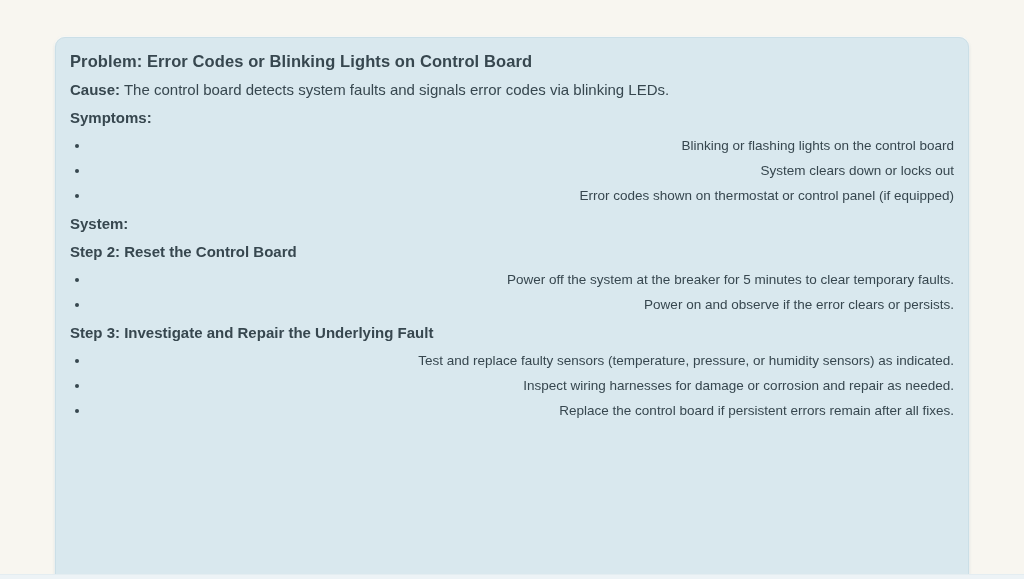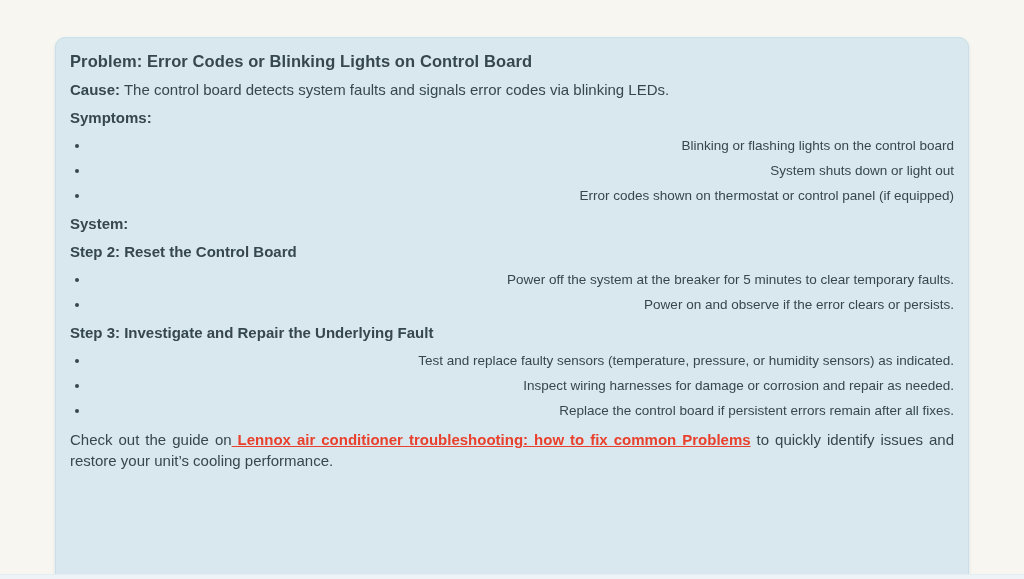--- a/index.html
+++ b/index.html
@@ -96,38 +96,37 @@
   <section class="card">
 
     <h1 class="card-title">Problem: Error Codes or Blinking Lights on Control Board</h1>
 
     <p><span class="bold">Cause:</span><span> The control board detects system faults and signals error codes via blinking LEDs.</span></p>
 
     <p class="bold">Symptoms:</p>
 
     <ul>
       <li>Blinking or flashing lights on the control board</li>
-      <li>System shuts down or light out</li>
+      <li>System clears down or locks out</li>
       <li>Error codes shown on thermostat or control panel (if equipped)</li>
     </ul>
 
     <p class="bold">System:</p>
 
 
     <p class="bold">Step 2: Reset the Control Board</p>
     <ul>
       <li>Power off the system at the breaker for 5 minutes to clear temporary faults.</li>
       <li>Power on and observe if the error clears or persists.</li>
     </ul>
 
     <p class="bold">Step 3: Investigate and Repair the Underlying Fault</p>
     <ul>
       <li>Test and replace faulty sensors (temperature, pressure, or humidity sensors) as indicated.</li>
       <li>Inspect wiring harnesses for damage or corrosion and repair as needed.</li>
       <li>Replace the control board if persistent errors remain after all fixes.</li>
     </ul>
 
-    <p class="footer-para"><span>Check out the guide on</span><a class="guide-link"> Lennox air conditioner troubleshooting: how to fix common Problems</a><span> to quickly identify issues and restore your unit’s cooling performance.</span></p>
 
   </section>
 
   <div class="bottom-strip"></div>
 </div>
 
 </body></html>

